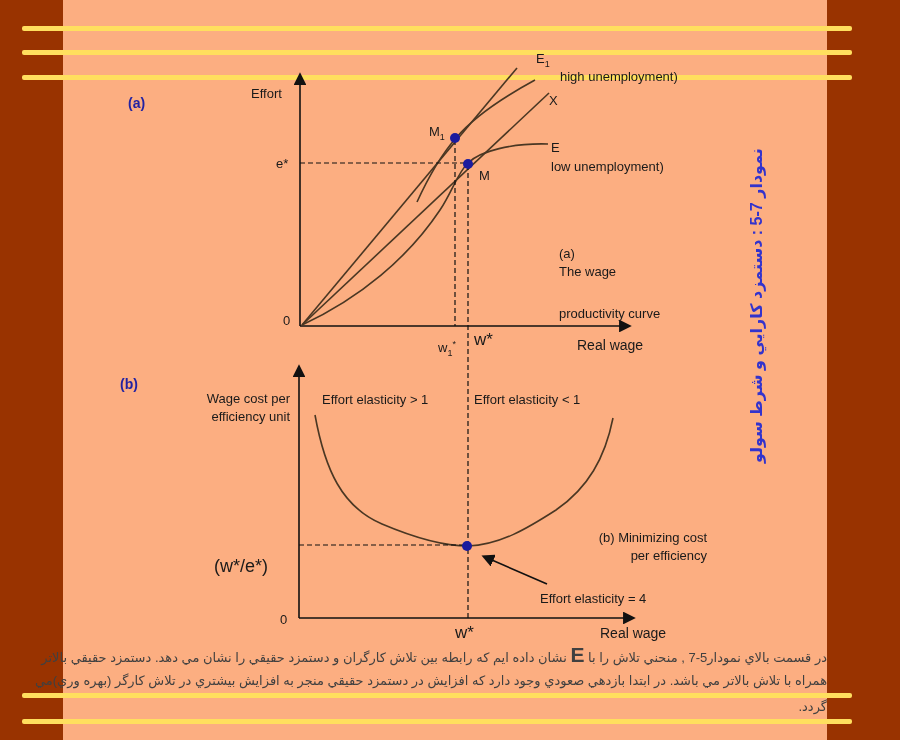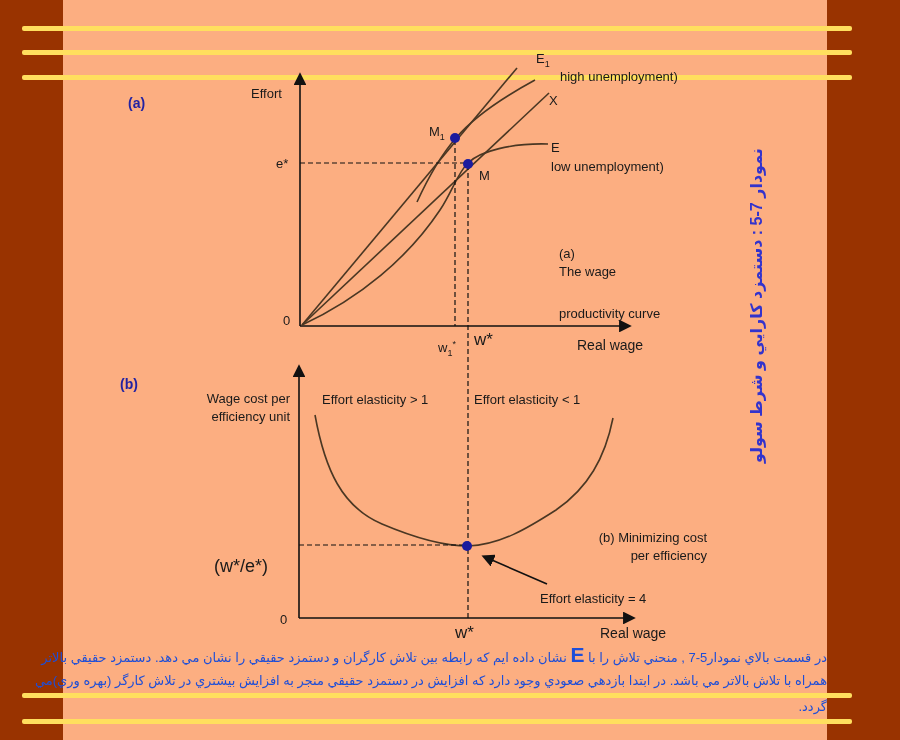--- a/index.html
+++ b/index.html
@@ -10,21 +10,21 @@
   svg.overlay{position:absolute;left:0;top:0;z-index:3;}
   .lbl{position:absolute;z-index:4;font-size:13px;line-height:18px;white-space:nowrap;}
   .tag{color:#2222a2;font-weight:bold;font-size:14px;}
   .big{font-size:17px;}
   .sub{font-size:9px;vertical-align:sub;}
   .sup{font-size:9px;vertical-align:super;}
   .right{text-align:right;}
   #side-title{position:absolute;left:608px;top:302px;width:300px;height:22px;
       transform:rotate(-90deg);text-align:center;color:#3333cc;font-size:16px;
       font-weight:bold;z-index:4;white-space:nowrap;}
-  .fa{direction:rtl;unicode-bidi:embed;font-size:13px;color:#1d4ed8;z-index:4;position:absolute;
+  .fa{direction:rtl;unicode-bidi:embed;font-size:13px;color:#404040;z-index:4;position:absolute;
       right:73px;width:756px;text-align:right;white-space:nowrap;}
   .bigE{font-size:21px;font-weight:bold;line-height:13px;}
 </style>
 </head>
 <body>
 
 <div id="page">
 
   <div class="band" style="left:0;width:63px;"></div>
   <div class="band" style="left:827px;width:73px;"></div>

